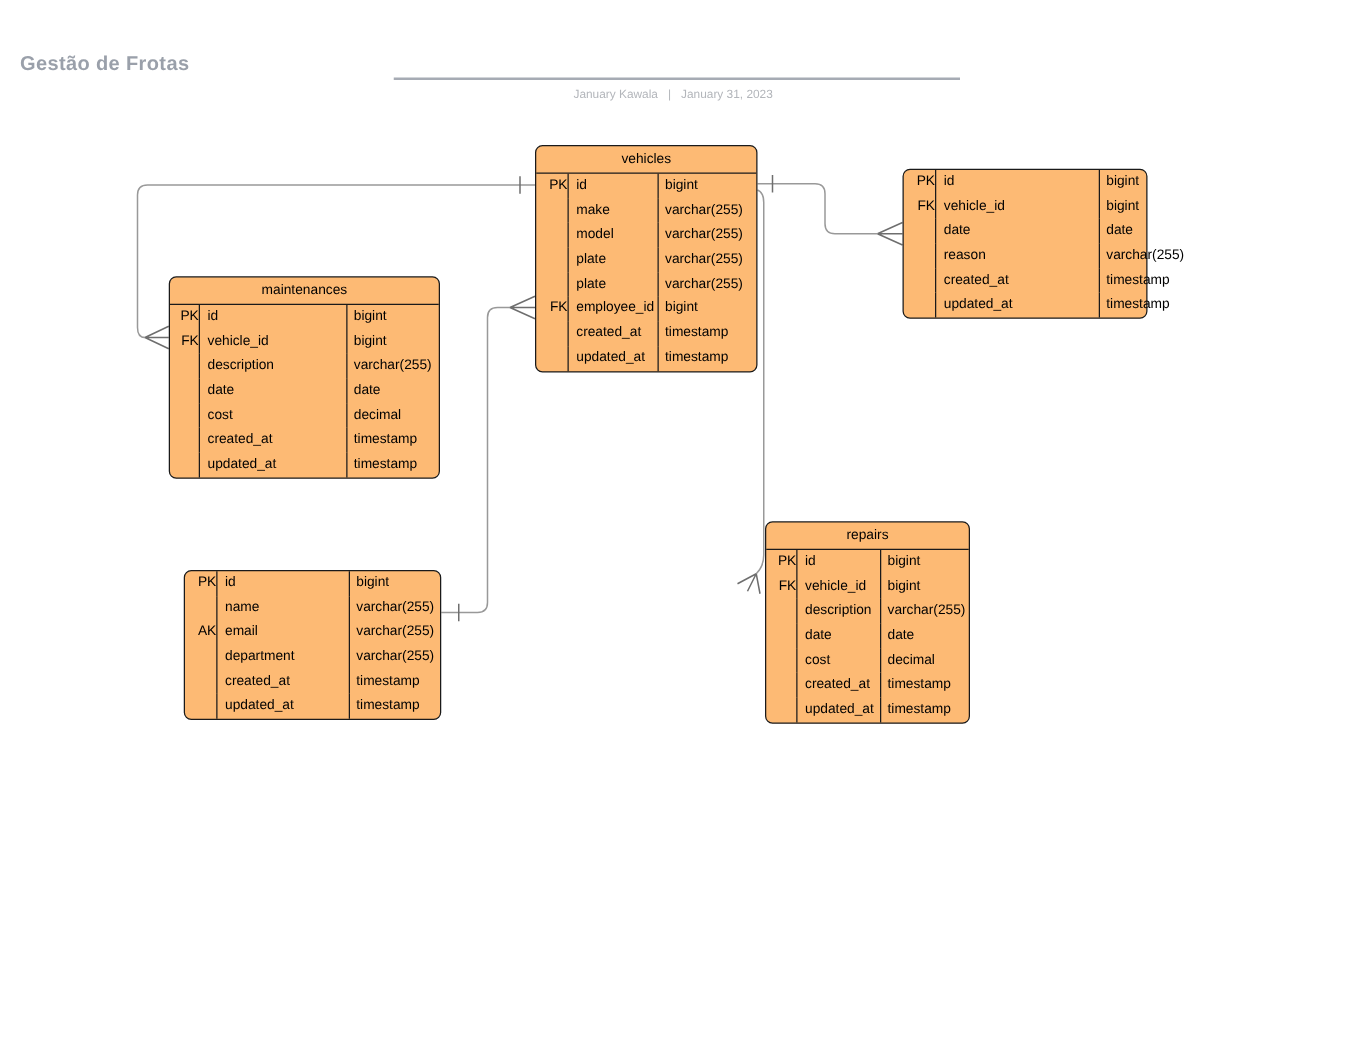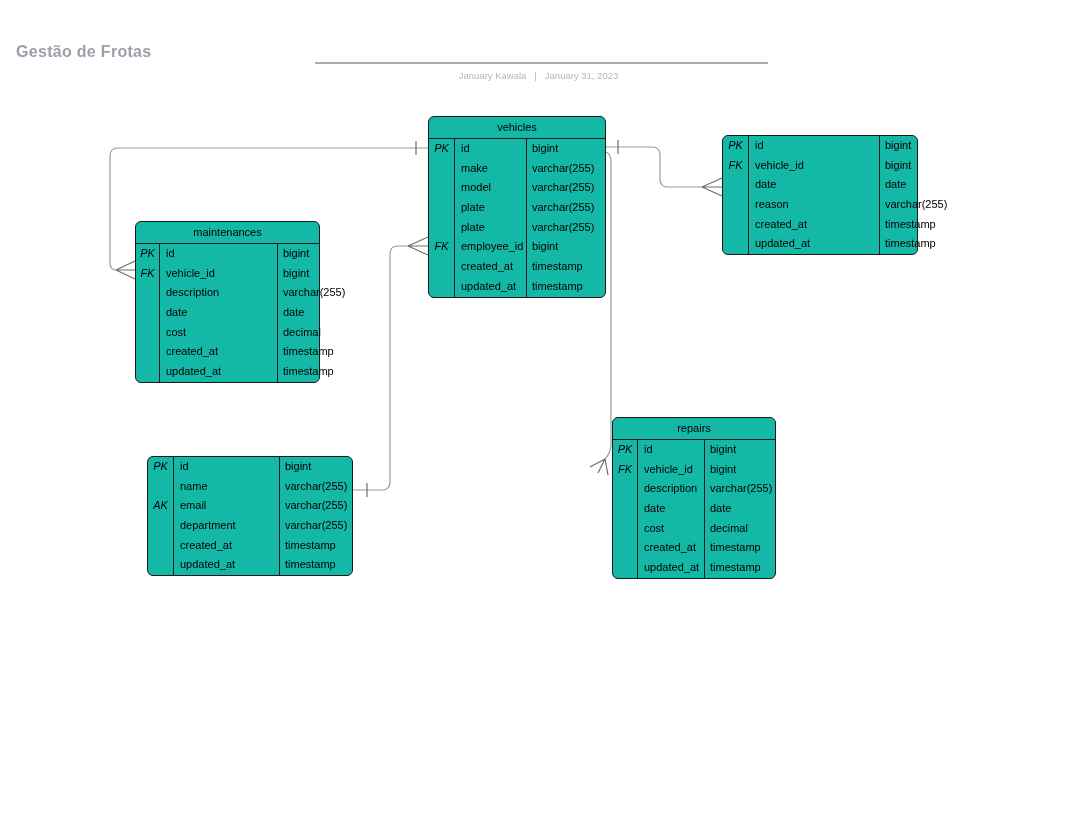--- a/index.html
+++ b/index.html
@@ -29,41 +29,41 @@
     color:var(--subtitle-color,#b3b6bb);
   }
   .doc-subtitle span{margin:0 4px;}
   
   #wires{position:absolute;left:0;top:0;z-index:1;}
   .wire{fill:none;stroke:var(--connector-color,#999);stroke-width:1.2;}
   .marker{fill:none;stroke:var(--marker-color,#6e6e6e);stroke-width:1.2;}
   
   .etable{
     position:absolute;z-index:2;
-    background:#14b8a6;
+    background:#fdba74;
     border:1px solid var(--border-color,#1a1a1a);
     border-radius:6px;
     box-sizing:border-box;
   }
   .thead{
     height:21px;line-height:21px;
     text-align:center;
     font-size:11px;color:#000;
     border-bottom:1px solid var(--border-color,#1a1a1a);
   }
   .tbody{
     display:grid;
     grid-auto-rows:19.7px;
   }
   .cell{
     font-size:11px;color:#000;
     line-height:19.7px;
     white-space:nowrap;
   }
-  .cell.key{text-align:center;border-right:1px solid var(--border-color,#1a1a1a);font-style:italic;}
+  .cell.key{text-align:right;border-right:1px solid var(--border-color,#1a1a1a);}
   .cell.field{padding-left:6px;border-right:1px solid var(--border-color,#1a1a1a);}
   .cell.type{padding-left:5px;overflow:visible;}
 </style>
 </head>
 <body>
 
 <div id="canvas" style="--connector-color: #999999; --marker-color: #6e6e6e; --border-color: #1a1a1a; --title-color: #9aa0aa; --rule-color: #a6abb4; --subtitle-color: #b3b6bb;">
 
   <div class="doc-title">Gestão de Frotas</div>
   <div class="title-rule"></div>
@@ -120,21 +120,21 @@
         <div class="cell type">bigint</div>
         <div class="cell key"></div>
         <div class="cell field">created_at</div>
         <div class="cell type">timestamp</div>
         <div class="cell key"></div>
         <div class="cell field">updated_at</div>
         <div class="cell type">timestamp</div>
       </div>
   </div>
 
-  <div class="etable" style="left:135px;top:221px;width:185px;">
+  <div class="etable" style="left:135px;top:221px;width:217px;">
     <div class="thead">maintenances</div>
     <div class="tbody" style="grid-template-columns:24px 118px 1fr;">
         <div class="cell key">PK</div>
         <div class="cell field">id</div>
         <div class="cell type">bigint</div>
         <div class="cell key">FK</div>
         <div class="cell field">vehicle_id</div>
         <div class="cell type">bigint</div>
         <div class="cell key"></div>
         <div class="cell field">description</div>

